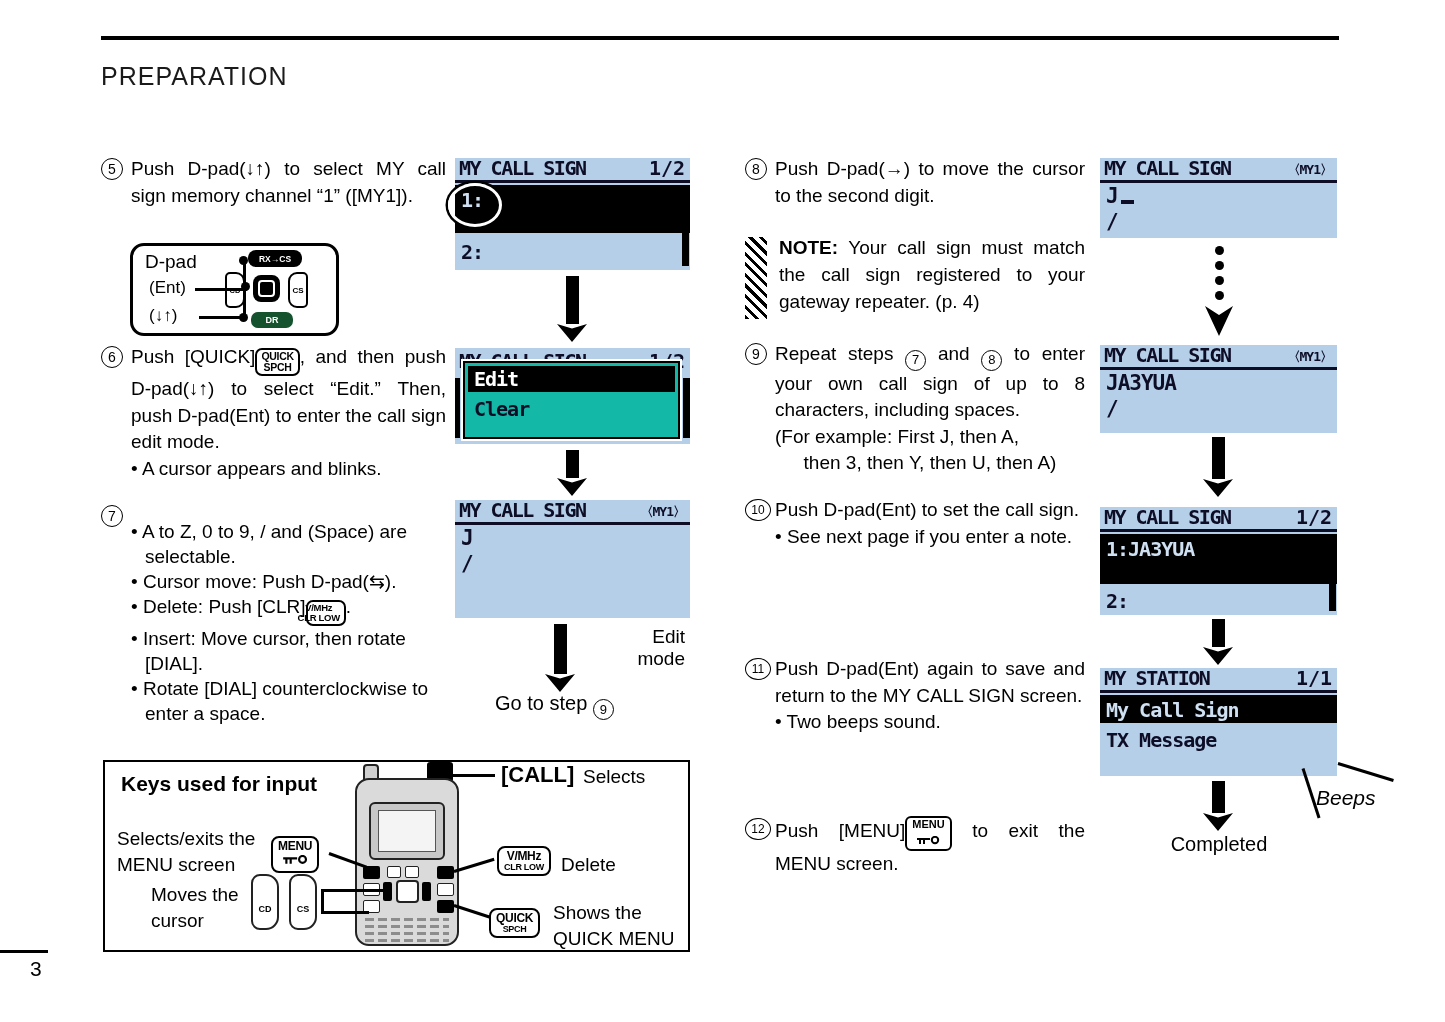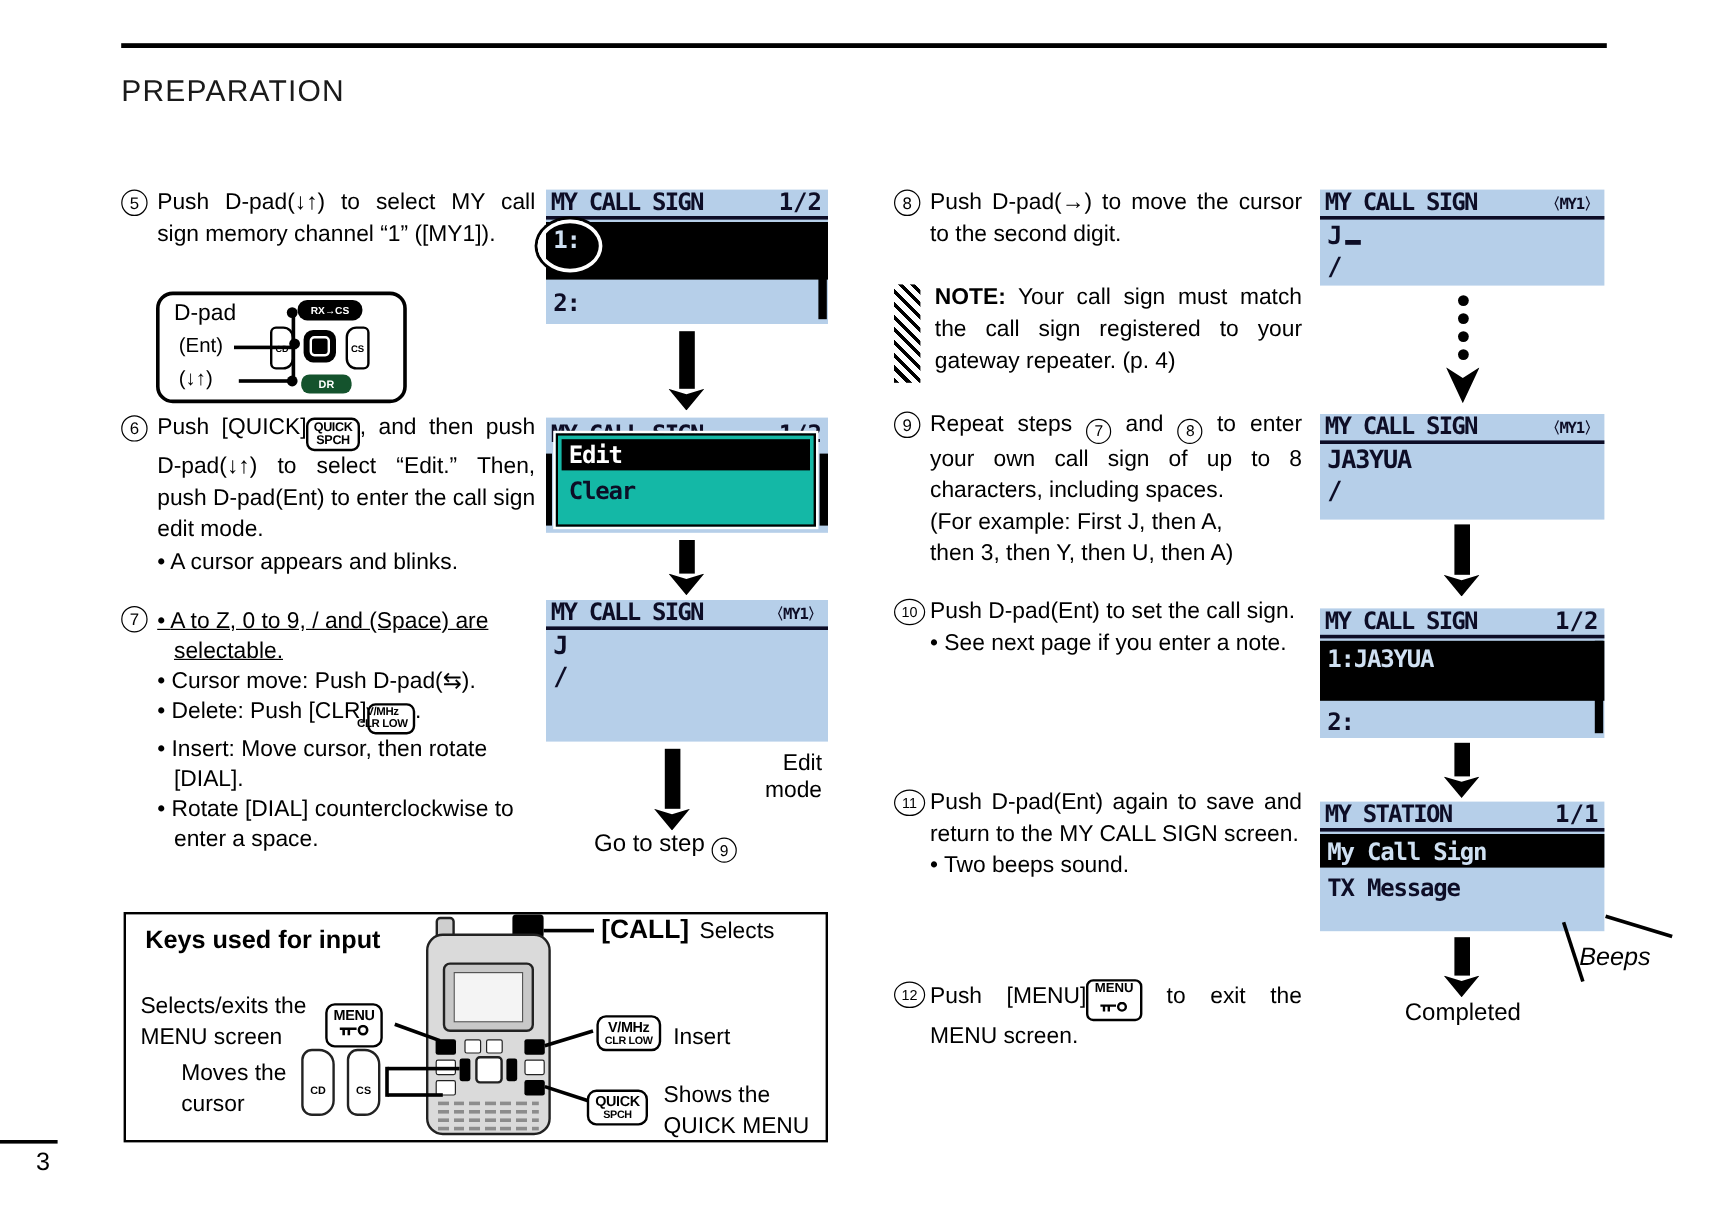--- a/index.html
+++ b/index.html
@@ -117,21 +117,21 @@
     <span class="num cnum">6</span>
     <span class="body">
       <span>Push [QUICK]</span><span class="badge2"><span class="t">QUICK</span><span class="t">SPCH</span></span><span>, and then push D-pad(↓↑) to select “Edit.” Then, push D-pad(Ent) to enter the call sign edit mode.</span>
       <span class="b" style="display:block;">• <span>A cursor appears and blinks.</span></span>
     </span>
   </div>
 
   <div class="step" style="left:101px;top:503px;">
     <span class="num cnum">7</span>
     <span class="body">
-      <span class="b" style="display:block;margin-top:2px;text-decoration:underline;">• <span>A to Z, 0 to 9, / and (Space) are selectable.</span></span>
+      <span class="b" style="display:block;margin-top:16px;">• <span>A to Z, 0 to 9, / and (Space) are selectable.</span></span>
       <span class="b" style="display:block;">• <span>Cursor move: Push D-pad(⇆).</span></span>
       <span class="b" style="display:block;">• <span>Delete: Push [CLR]</span><span class="badge2 small"><span class="t">V/MHz</span><span class="t">CLR LOW</span></span><span>.</span></span>
       <span class="b" style="display:block;">• <span>Insert: Move cursor, then rotate [DIAL].</span></span>
       <span class="b" style="display:block;">• <span>Rotate [DIAL] counterclockwise to enter a space.</span></span>
     </span>
   </div>
 
   <div class="lcd" style="left:455px;top:158px;width:235px;height:112px;">
     <div class="lcd-title">
       <span>MY CALL SIGN</span>
@@ -196,21 +196,21 @@
   <div class="hatch" style="left:745px;top:237px;width:22px;height:82px;"></div>
   <div class="abs" style="left:779px;top:234px;width:306px;font-size:19px;line-height:27px;text-align:justify;">
     <b>NOTE:</b><span> Your call sign must match the call sign registered to your gateway repeater. (p. 4)</span>
   </div>
 
   <div class="step" style="left:745px;top:341px;width:340px;">
     <span class="num cnum">9</span>
     <span class="body">
       <span>Repeat steps </span><span class="cnum-sm">7</span><span> and </span><span class="cnum-sm">8</span><span> to enter your own call sign of up to 8 characters, including spaces.</span>
       <span class="justleft" style="display:block;">(For example: First J, then A,</span>
-      <span class="justleft" style="display:block;"> then 3, then Y, then U, then A)</span>
+      <span class="justleft" style="display:block;text-align:center;"> then 3, then Y, then U, then A)</span>
     </span>
   </div>
 
   <div class="step" style="left:745px;top:497px;width:340px;">
     <span class="num cnum two">10</span>
     <span class="body">
       <span>Push D-pad(Ent) to set the call sign.</span>
       <span class="b" style="display:block;">• <span>See next page if you enter a note.</span></span>
     </span>
   </div>
@@ -353,21 +353,21 @@
       </div>
     <div class="ln" style="left:218px;top:127px;width:60px;"></div>
     <div class="ln" style="left:218px;top:149px;width:46px;"></div>
     <div class="vln" style="left:216px;top:127px;height:25px;"></div>
 
     <div class="ln" style="left:349px;top:108px;width:42px;transform:rotate(-17deg);"></div>
     <div class="kb-badge" style="left:392px;top:84px;">
       <span class="t">V/MHz</span>
       <span class="t2">CLR LOW</span>
     </div>
-    <span class="lbl" style="left:456px;top:92px;">Insert</span>
+    <span class="lbl" style="left:456px;top:92px;">Delete</span>
 
     <div class="ln" style="left:349px;top:142px;width:38px;transform:rotate(18deg);"></div>
     <div class="kb-badge" style="left:384px;top:146px;">
       <span class="t">QUICK</span>
       <span class="t2">SPCH</span>
     </div>
     <span class="lbl" style="left:448px;top:140px;">Shows the</span>
     <span class="lbl" style="left:448px;top:166px;">QUICK MENU</span>
   </div>
 

